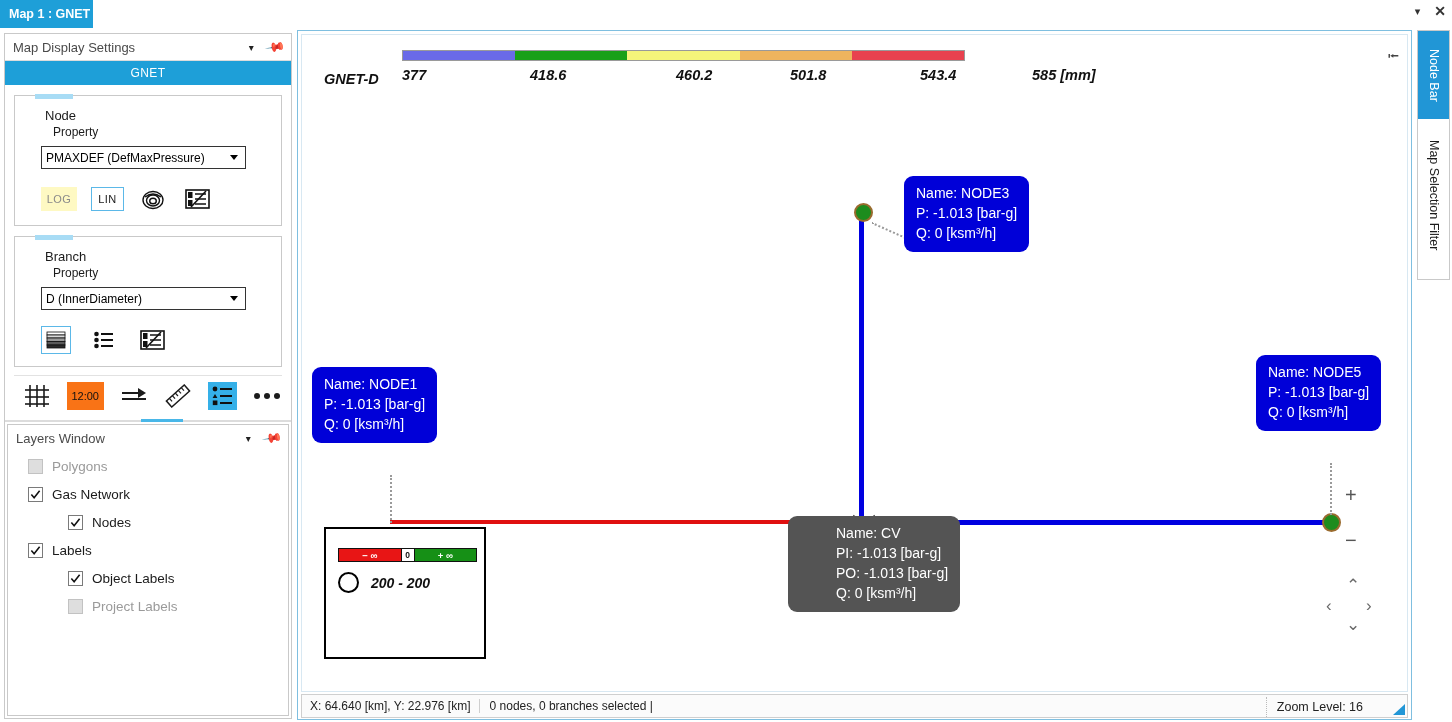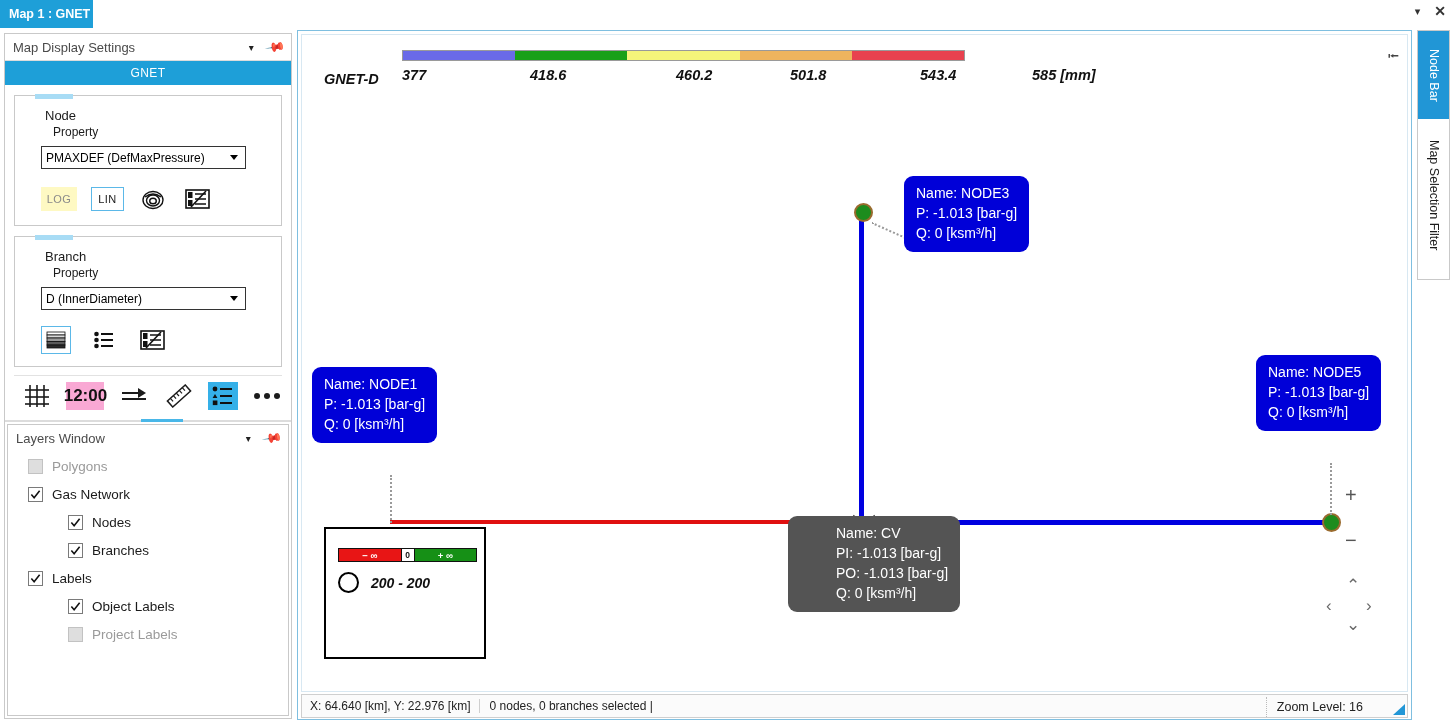--- a/index.html
+++ b/index.html
@@ -370,21 +370,21 @@
       <div class="tb-ico">
         <svg width="26" height="24" viewBox="0 0 26 24">
           <line x1="6" y1="1" x2="6" y2="23" stroke="#1b1b1b" stroke-width="1.6"></line>
           <line x1="13" y1="1" x2="13" y2="23" stroke="#1b1b1b" stroke-width="1.6"></line>
           <line x1="20" y1="1" x2="20" y2="23" stroke="#1b1b1b" stroke-width="1.6"></line>
           <line x1="1" y1="6" x2="25" y2="6" stroke="#1b1b1b" stroke-width="1.6"></line>
           <line x1="1" y1="13" x2="25" y2="13" stroke="#1b1b1b" stroke-width="1.6"></line>
           <line x1="1" y1="20" x2="25" y2="20" stroke="#1b1b1b" stroke-width="1.6"></line>
         </svg>
       </div>
-      <div class="tb-ico" style="width:38px;background:#f9a8d4;font-size:17px;font-weight:bold;color:#111;">
+      <div class="tb-ico" style="width:38px;background:#f97316;font-size:11px;font-weight:normal;color:#111;">
         <span>12:00</span>
       </div>
       <div class="tb-ico">
         <svg width="28" height="22" viewBox="0 0 28 22">
           <line x1="2" y1="14" x2="26" y2="14" stroke="#1b1b1b" stroke-width="2"></line>
           <line x1="2" y1="8" x2="20" y2="8" stroke="#1b1b1b" stroke-width="2"></line>
           <path d="M18 3 L26 8 L18 13 Z" fill="#1b1b1b"></path>
         </svg>
       </div>
       <div class="tb-ico">
@@ -444,28 +444,20 @@
             <span class="layer-label">Gas Network</span>
           </div>
           <div class="layer-row indent2">
             <span class="lbox">
               <svg class="tick" viewBox="0 0 12 12">
                 <path d="M1.5 6 L4.5 9.5 L10.5 1.8" fill="none" stroke="#111" stroke-width="1.7"></path>
               </svg>
             </span>
             <span class="layer-label">Nodes</span>
           </div>
-          <div class="layer-row indent2">
-            <span class="lbox">
-              <svg class="tick" viewBox="0 0 12 12">
-                <path d="M1.5 6 L4.5 9.5 L10.5 1.8" fill="none" stroke="#111" stroke-width="1.7"></path>
-              </svg>
-            </span>
-            <span class="layer-label">Branches</span>
-          </div>
           <div class="layer-row indent1">
             <span class="lbox">
               <svg class="tick" viewBox="0 0 12 12">
                 <path d="M1.5 6 L4.5 9.5 L10.5 1.8" fill="none" stroke="#111" stroke-width="1.7"></path>
               </svg>
             </span>
             <span class="layer-label">Labels</span>
           </div>
           <div class="layer-row indent2">
             <span class="lbox">

